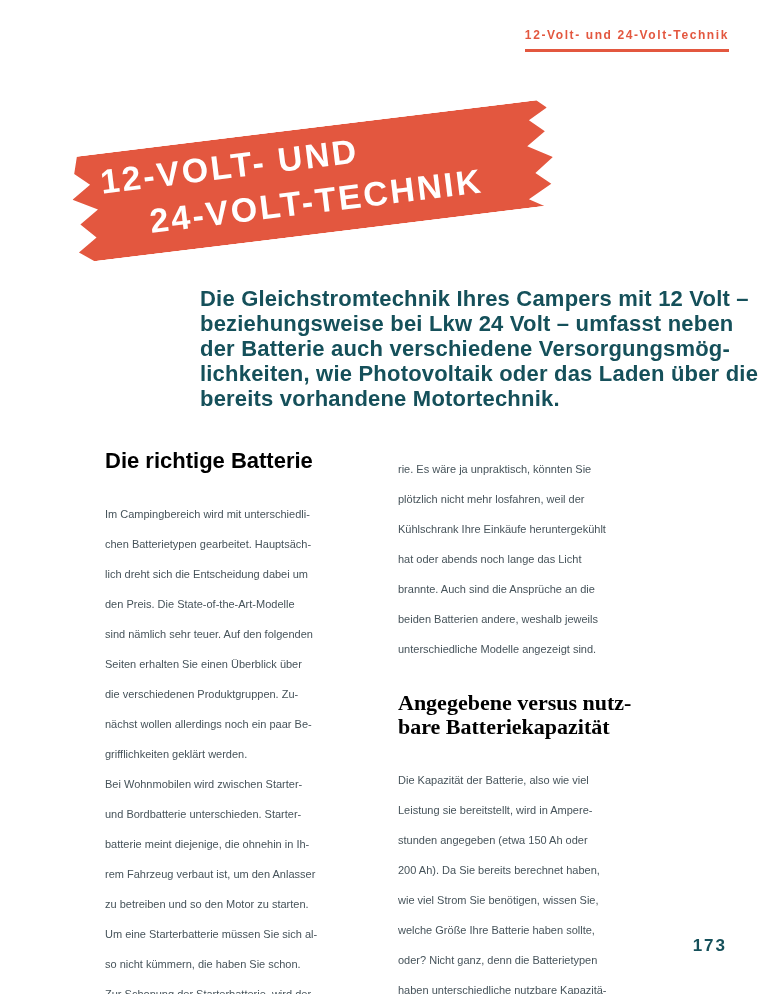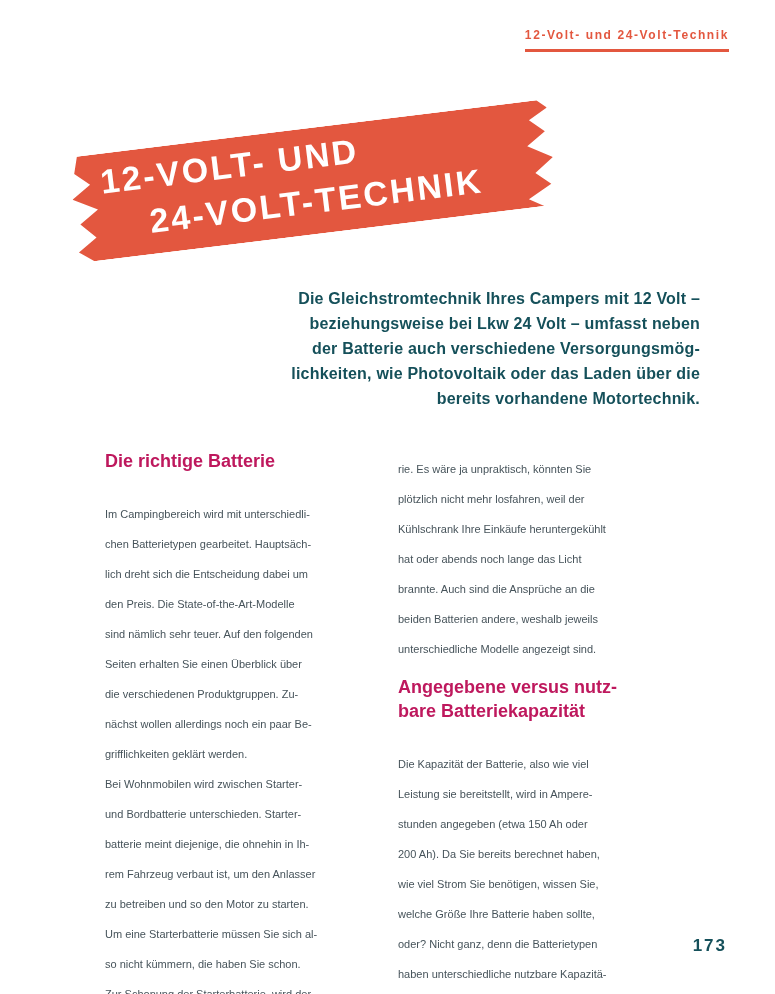--- a/index.html
+++ b/index.html
@@ -60,54 +60,53 @@
   .banner-line.l1 { padding-left: 30px; }
   .banner-line.l2 { padding-left: 74px; }
 
   
   .intro {
     position: absolute;
     left: 200px;
     top: 286px;
     width: 500px;
     color: #15505a;
-    font-size: 16px;
+    font-size: 22px;
     font-weight: 700;
     line-height: 25px;
     white-space: pre;
     letter-spacing: 0.2px;
-    text-align: right;
   }
 
   
   .col {
     position: absolute;
     width: 300px;
   }
   .col-left  { left: 105px; top: 449px; }
   .col-right { left: 398px; top: 454px; }
 
   .col h2 {
     margin: 0;
-    color: #be185d;
-    font-size: 18px;
+    color: #000000;
+    font-size: 22px;
     font-weight: 700;
     line-height: 24px;
     white-space: pre;
   }
   .col h2 + p { margin-top: 26px; }
   .col p {
     margin: 0;
     color: #46535a;
     font-size: 11px;
     font-weight: 400;
     line-height: 30px;
     white-space: pre;
   }
-  .col p + h2 { margin-top: 11px; }
+  .col p + h2 { margin-top: 27px; font-family: Liberation Serif, serif; }
 
   
   .page-number {
     position: absolute;
     top: 936px;
     right: 48px;
     color: #15505a;
     font-size: 17px;
     font-weight: 700;
     letter-spacing: 2px;

